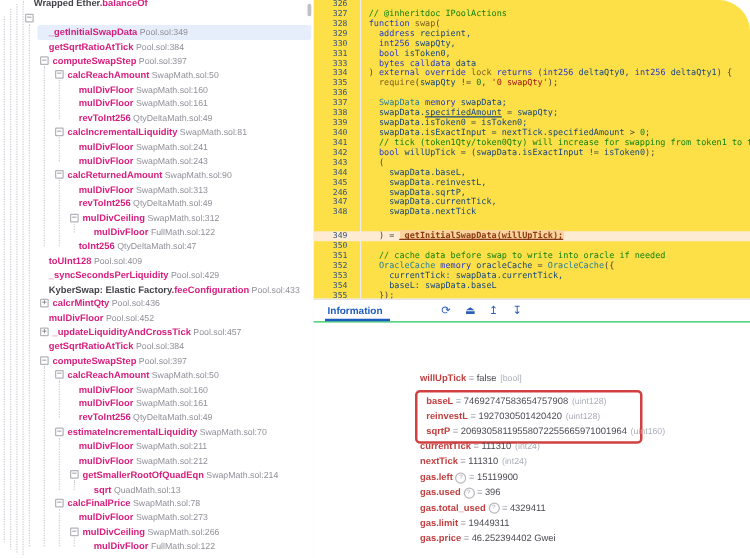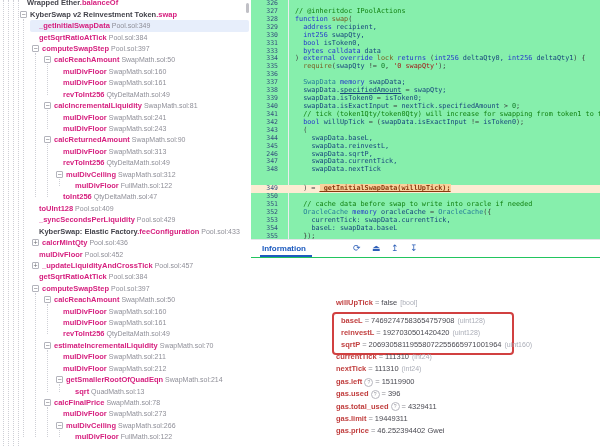--- a/index.html
+++ b/index.html
@@ -1,31 +1,31 @@
 <!DOCTYPE html>
 <html><head>
 <meta charset="utf-8">
 <style>
   html,body{margin:0;padding:0;background:#fff;font-family:"Liberation Sans",sans-serif;}
-  .app{position:relative;width:600px;height:446px;background:#fff;overflow:hidden;}
+  .app{position:relative;width:600px;height:446px;background:#fff;overflow:hidden;border-radius:25px;}
 
   
   .tree{position:absolute;left:0;top:0;width:251px;height:446px;overflow:hidden;border-right:1px solid #ededf0;background:#fff;}
   .guide{position:absolute;width:0;border-left:1px dotted #cfd0d6;}
   .trow{position:absolute;left:0;right:0;white-space:nowrap;overflow:hidden;font-size:7.5px;}
   .trow .sel-bg{position:absolute;left:30px;right:2px;top:0;bottom:0;background:#e7eefb;border-radius:2px;}
   .trow .txt{position:relative;}
   .tgl{position:absolute;width:7px;height:7px;box-sizing:border-box;border:1px solid #b3b4bc;background:#fff;color:#6a6b72;font-size:7px;line-height:5px;text-align:center;border-radius:1px;}
   .ctr{color:#44444c;font-weight:bold;}
   .fnm{color:#d6207f;font-weight:bold;}
   .fref{color:#8f8f98;font-weight:normal;font-size:7px;}
   .scroll-dot{position:absolute;left:246px;top:3px;width:3px;height:10px;border-radius:2px;background:#c0c0c6;}
 
   
-  .code{position:absolute;left:251px;top:0;width:349px;height:239px;overflow:hidden;background:#86efac;}
+  .code{position:absolute;left:251px;top:0;width:349px;height:239px;overflow:hidden;background:#fde047;}
   .code .vdiv{position:absolute;left:37px;top:0;bottom:0;width:0;border-left:1px solid #ececf0;}
   .cline{position:relative;display:flex;height:7.93px;line-height:7.93px;font-family:"DejaVu Sans Mono",monospace;font-size:6.8px;}
   .cline .ln{width:27px;flex:0 0 27px;text-align:right;padding-right:8px;color:#35507d;font-size:6.5px;}
   .cline .ct{white-space:pre;padding-left:9px;color:#3c3c3c;}
   .cline.hl{background:#fdecd3;margin-top:11px;}
   .cm{color:#118011;} .kw{color:#2536cc;} .ty{color:#267f99;} .fn{color:#7a5c20;}
   .va{color:#16457c;} .st{color:#a31515;} .nu{color:#127a26;} .pl{color:#3c3c3c;}
   .lk{color:#16457c;text-decoration:underline;}
   .hlc{background:#f9d29c;color:#8a3a10;font-weight:bold;text-decoration:underline;}
 
@@ -50,21 +50,20 @@
   <div class="tree">
       <div class="guide" style="left: 3px; top: 0px; height: 446px;"></div>
       <div class="guide" style="left: 8px; top: 0px; height: 446px;"></div>
       <div class="guide" style="left: 13px; top: 0px; height: 446px;"></div>
       <div class="guide" style="left: 18px; top: 0px; height: 446px;"></div>
       <div class="trow" style="top: -2.7px; height: 11.42px; line-height: 11.42px;">
         <span class="txt" style="position: absolute; left: 27px; top: 0px;"><span class="ctr">Wrapped Ether</span><span class="fnm">.balanceOf</span></span>
       </div>
       <div class="trow" style="top: 8.72px; height: 11.42px; line-height: 11.42px;">
         <div class="tgl" style="left: 20px; top: 2px;">−</div>
-        <span class="txt" style="position: absolute; left: 30px; top: 0px;"><span class="ctr">KyberSwap v2 Reinvestment Token</span><span class="fnm">.swap</span></span>
       </div>
       <div class="guide" style="left: 23px; top: 18.72px; height: 418.54px;"></div>
       <div class="trow" style="top: 20.14px; height: 11.42px; line-height: 11.42px;">
         <div class="sel-bg"></div>
         <span class="txt" style="position: absolute; left: 39px; top: 0px;"><span class="fnm">_getInitialSwapData</span><span class="fref"> Pool.sol:349</span></span>
       </div>
       <div class="trow" style="top: 31.56px; height: 11.42px; line-height: 11.42px;">
         <span class="txt" style="position: absolute; left: 39px; top: 0px;"><span class="fnm">getSqrtRatioAtTick</span><span class="fref"> Pool.sol:384</span></span>
       </div>
       <div class="trow" style="top: 42.98px; height: 11.42px; line-height: 11.42px;">

